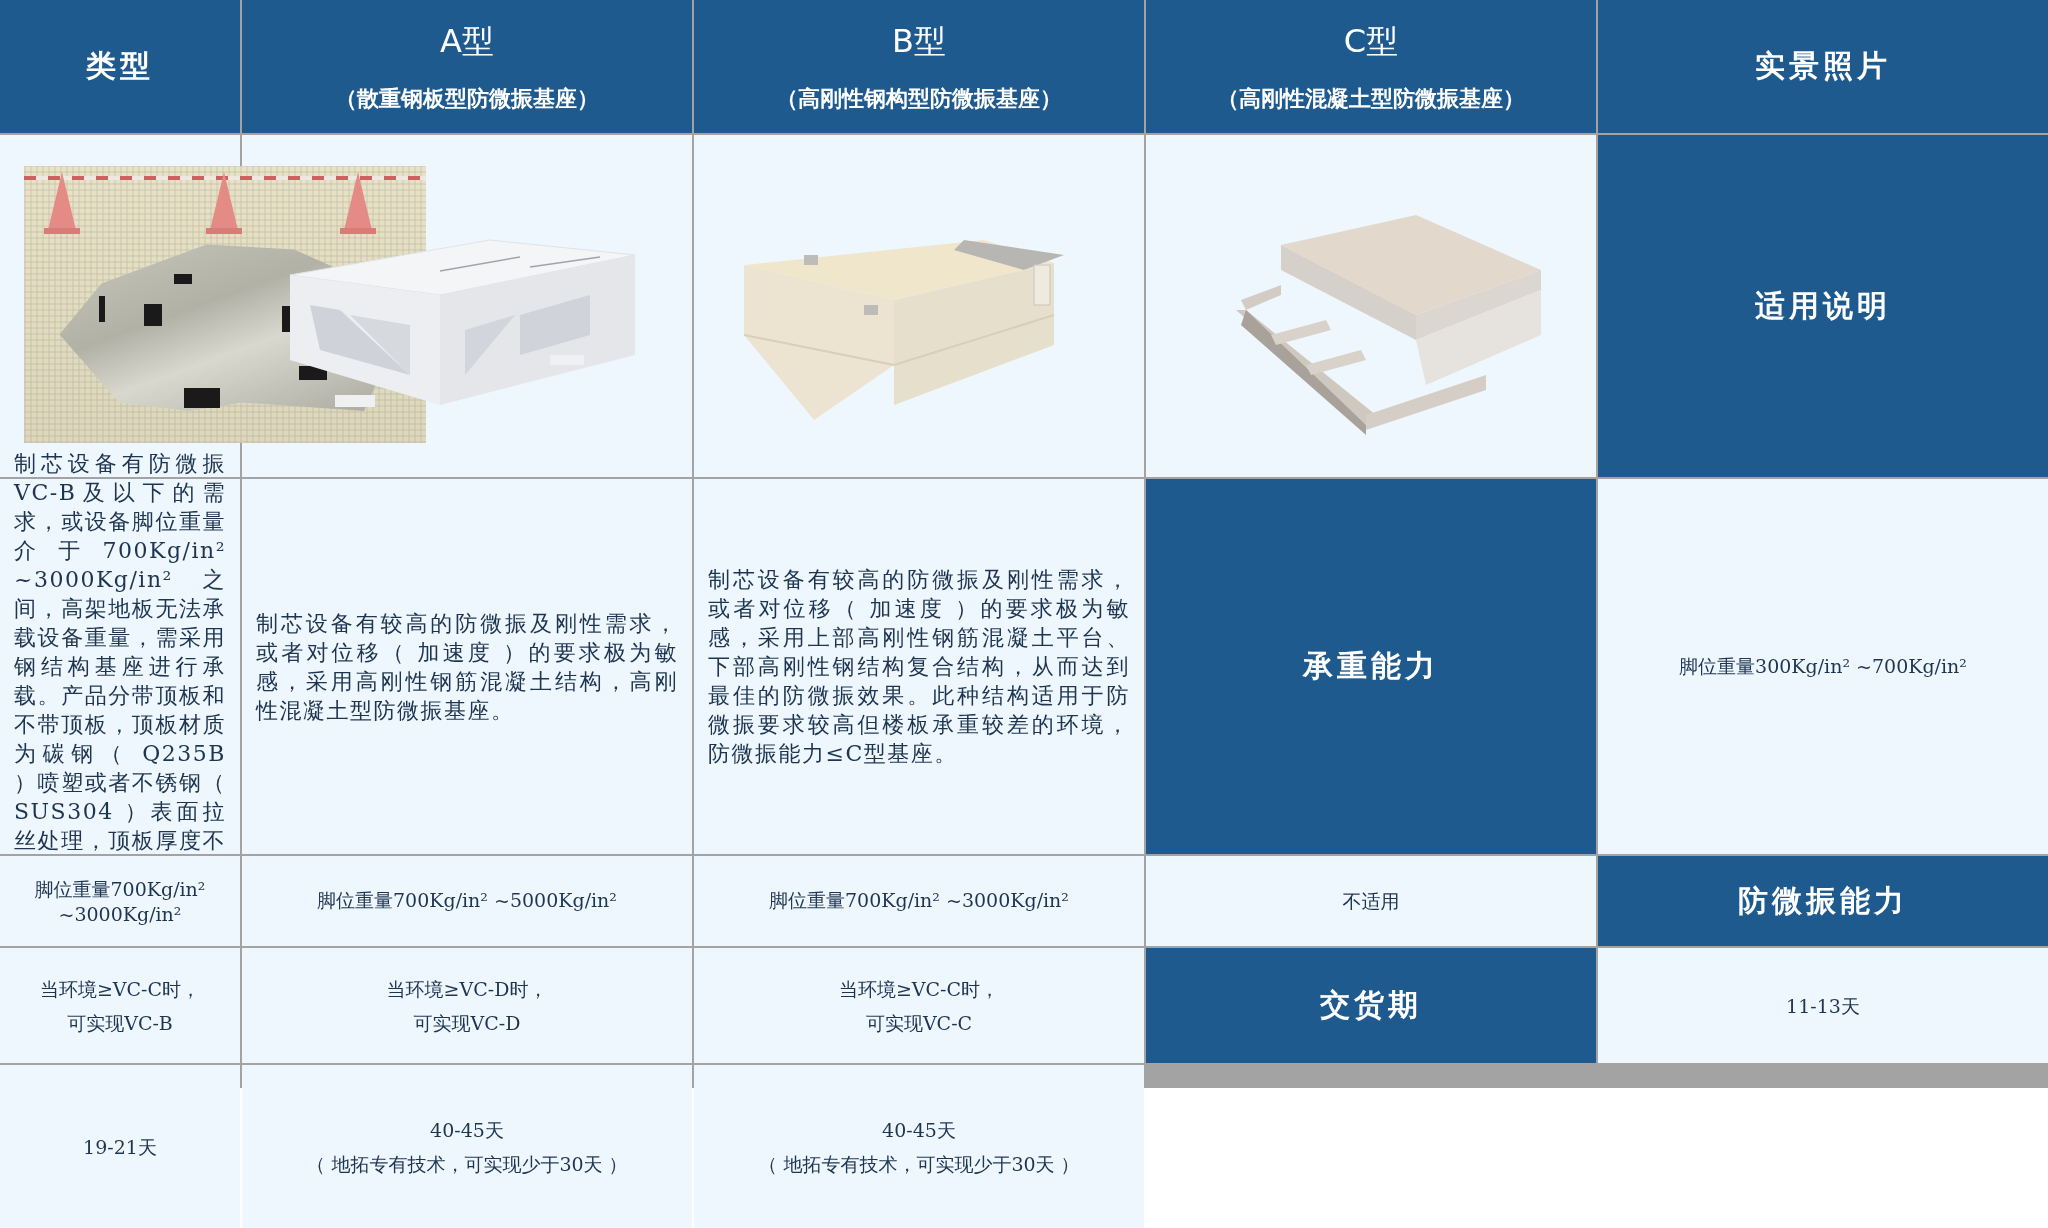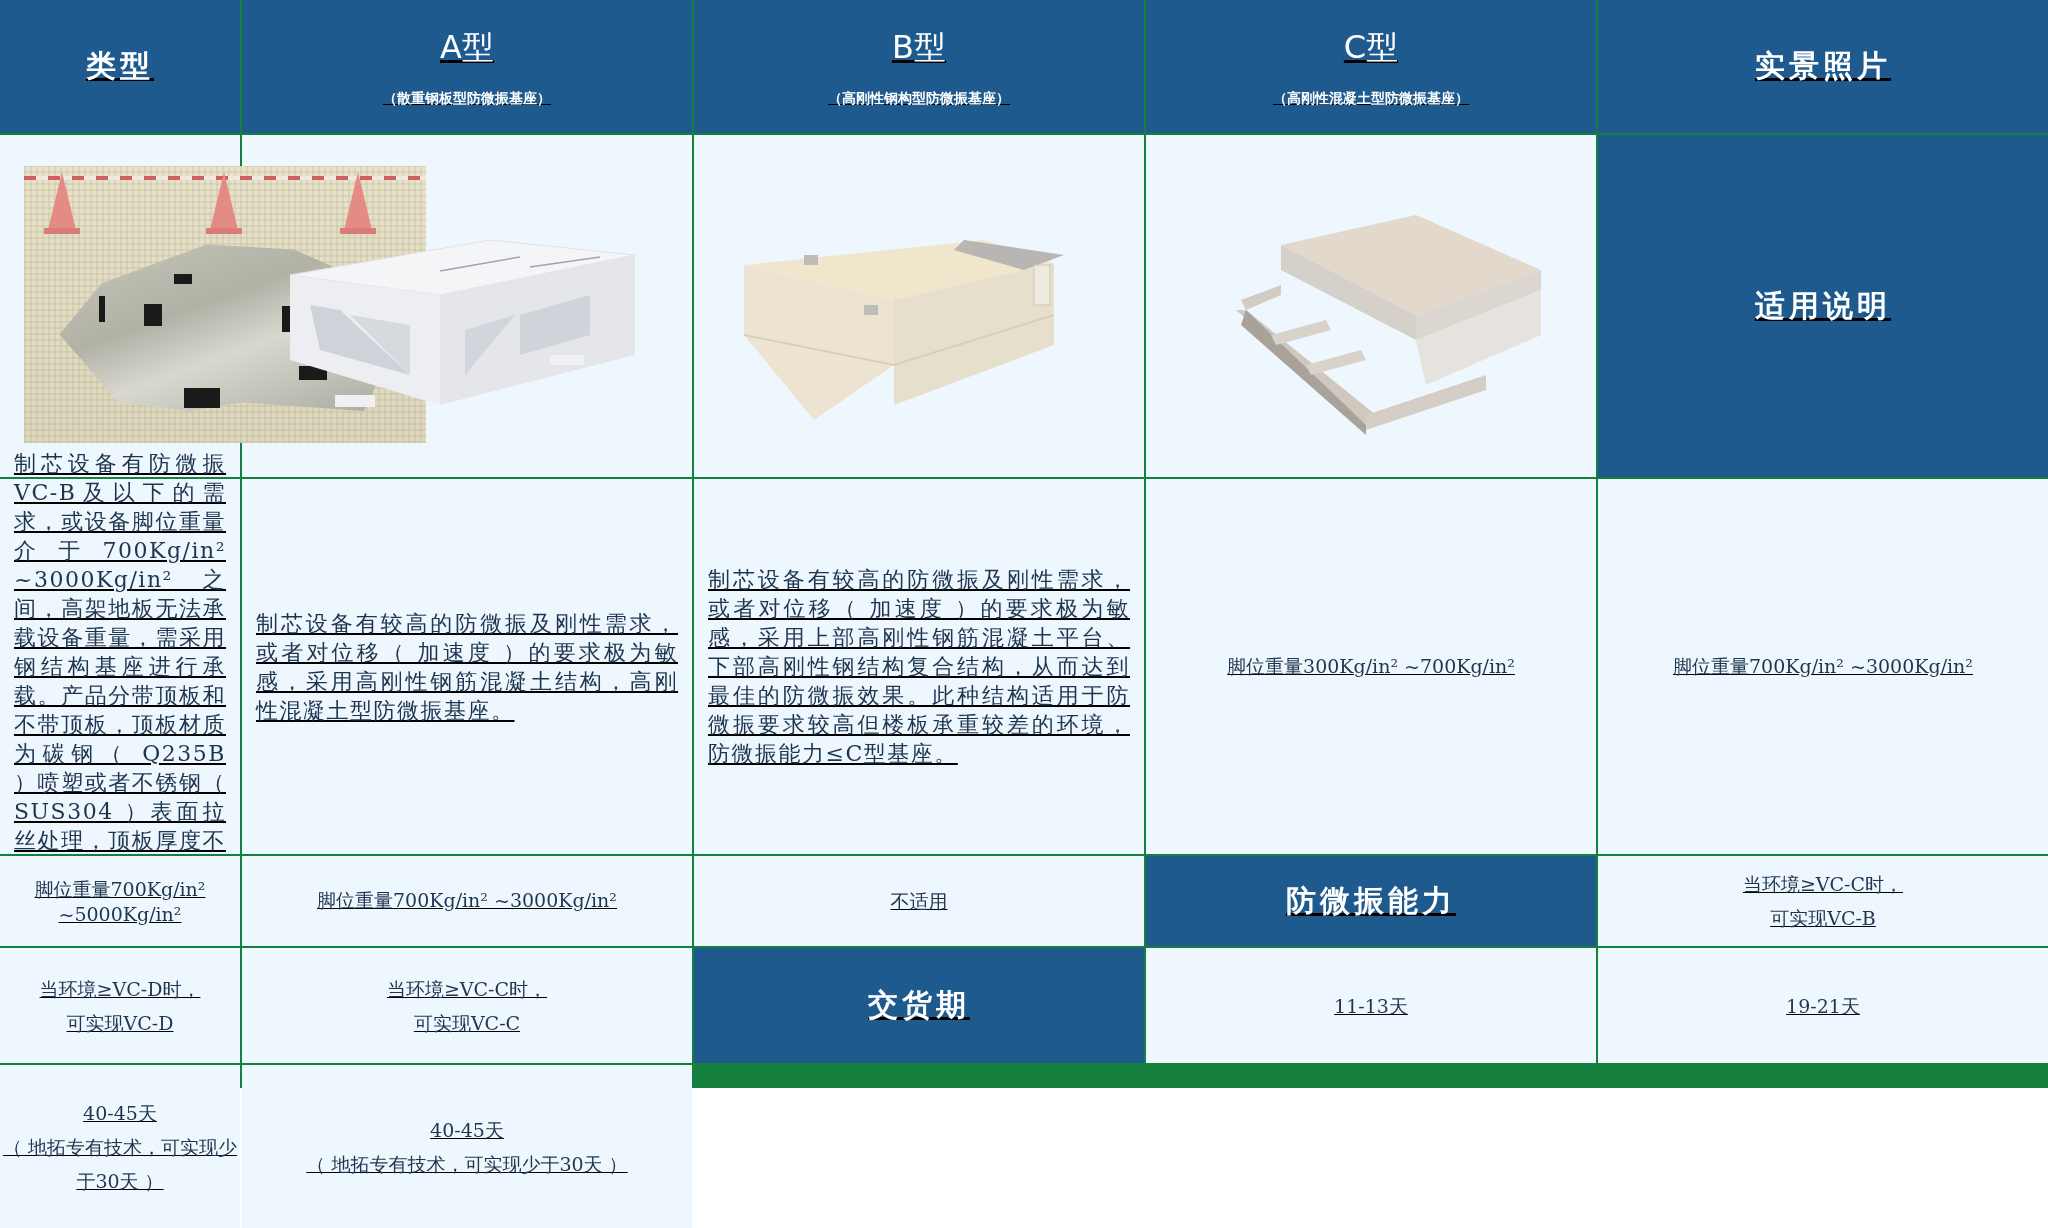--- a/index.html
+++ b/index.html
@@ -9,41 +9,40 @@
     font-family: "DejaVu Serif", "Liberation Serif", serif;
   }
   .table {
     position: relative;
     width: 2048px; height: 1088px;
     display: grid;
     grid-template-columns: 240px 450px 450px 450px 450px;
     grid-template-rows: 133px 342px 375px 90px 115px 163px;
     column-gap: 2px;
     row-gap: 2px;
-    background: #15803d;
-    text-decoration: underline;
+    background: #a3a3a3;
   }
   .cell {
     display: flex; align-items: center; justify-content: center;
     text-align: center; box-sizing: border-box;
   }
   .hdr {
     background: #1e5a8e;
     color: #ffffff;
     flex-direction: column;
   }
   .row-label {
     background: #1e5a8e;
     color: #ffffff;
     font-size: 30px;
     letter-spacing: 4px;
     font-weight: bold;
   }
   .hdr-title { font-size: 32px; font-family: "DejaVu Sans", "Liberation Sans", sans-serif; margin-bottom: 20px; }
-  .hdr-sub { font-size: 14px; font-weight: bold; }
+  .hdr-sub { font-size: 22px; font-weight: bold; }
   .body-cell {
     background: #eff7fe;
     color: #1e3550;
     font-size: 19px;
     flex-direction: column;
   }
   .desc {
     justify-content: center;
     align-items: flex-start;
     text-align: justify;
@@ -193,20 +192,21 @@
   <div class="cell body-cell desc">
     <p>制芯设备有防微振VC-B及以下的需求，或设备脚位重量介于700Kg/in² ~3000Kg/in²之间，高架地板无法承载设备重量，需采用钢结构基座进行承载。产品分带顶板和不带顶板，顶板材质为碳钢（ Q235B ）喷塑或者不锈钢（ SUS304 ）表面拉丝处理，顶板厚度不低于9mm。</p>
   </div>
   <div class="cell body-cell desc">
     <p>制芯设备有较高的防微振及刚性需求，或者对位移（ 加速度 ）的要求极为敏感，采用高刚性钢筋混凝土结构，高刚性混凝土型防微振基座。</p>
   </div>
   <div class="cell body-cell desc">
     <p>制芯设备有较高的防微振及刚性需求，或者对位移（ 加速度 ）的要求极为敏感，采用上部高刚性钢筋混凝土平台、下部高刚性钢结构复合结构，从而达到最佳的防微振效果。此种结构适用于防微振要求较高但楼板承重较差的环境，防微振能力≤C型基座。</p>
   </div>
 
+  <div class="cell row-label">承重能力</div>
   <div class="cell body-cell">脚位重量300Kg/in² ~700Kg/in²</div>
   <div class="cell body-cell">脚位重量700Kg/in² ~3000Kg/in²</div>
   <div class="cell body-cell">脚位重量700Kg/in² ~5000Kg/in²</div>
   <div class="cell body-cell">脚位重量700Kg/in² ~3000Kg/in²</div>
 
   <div class="cell body-cell">
     <div class="line">不适用</div>
   </div>
   <div class="cell row-label">防微振能力</div>
   <div class="cell body-cell">

